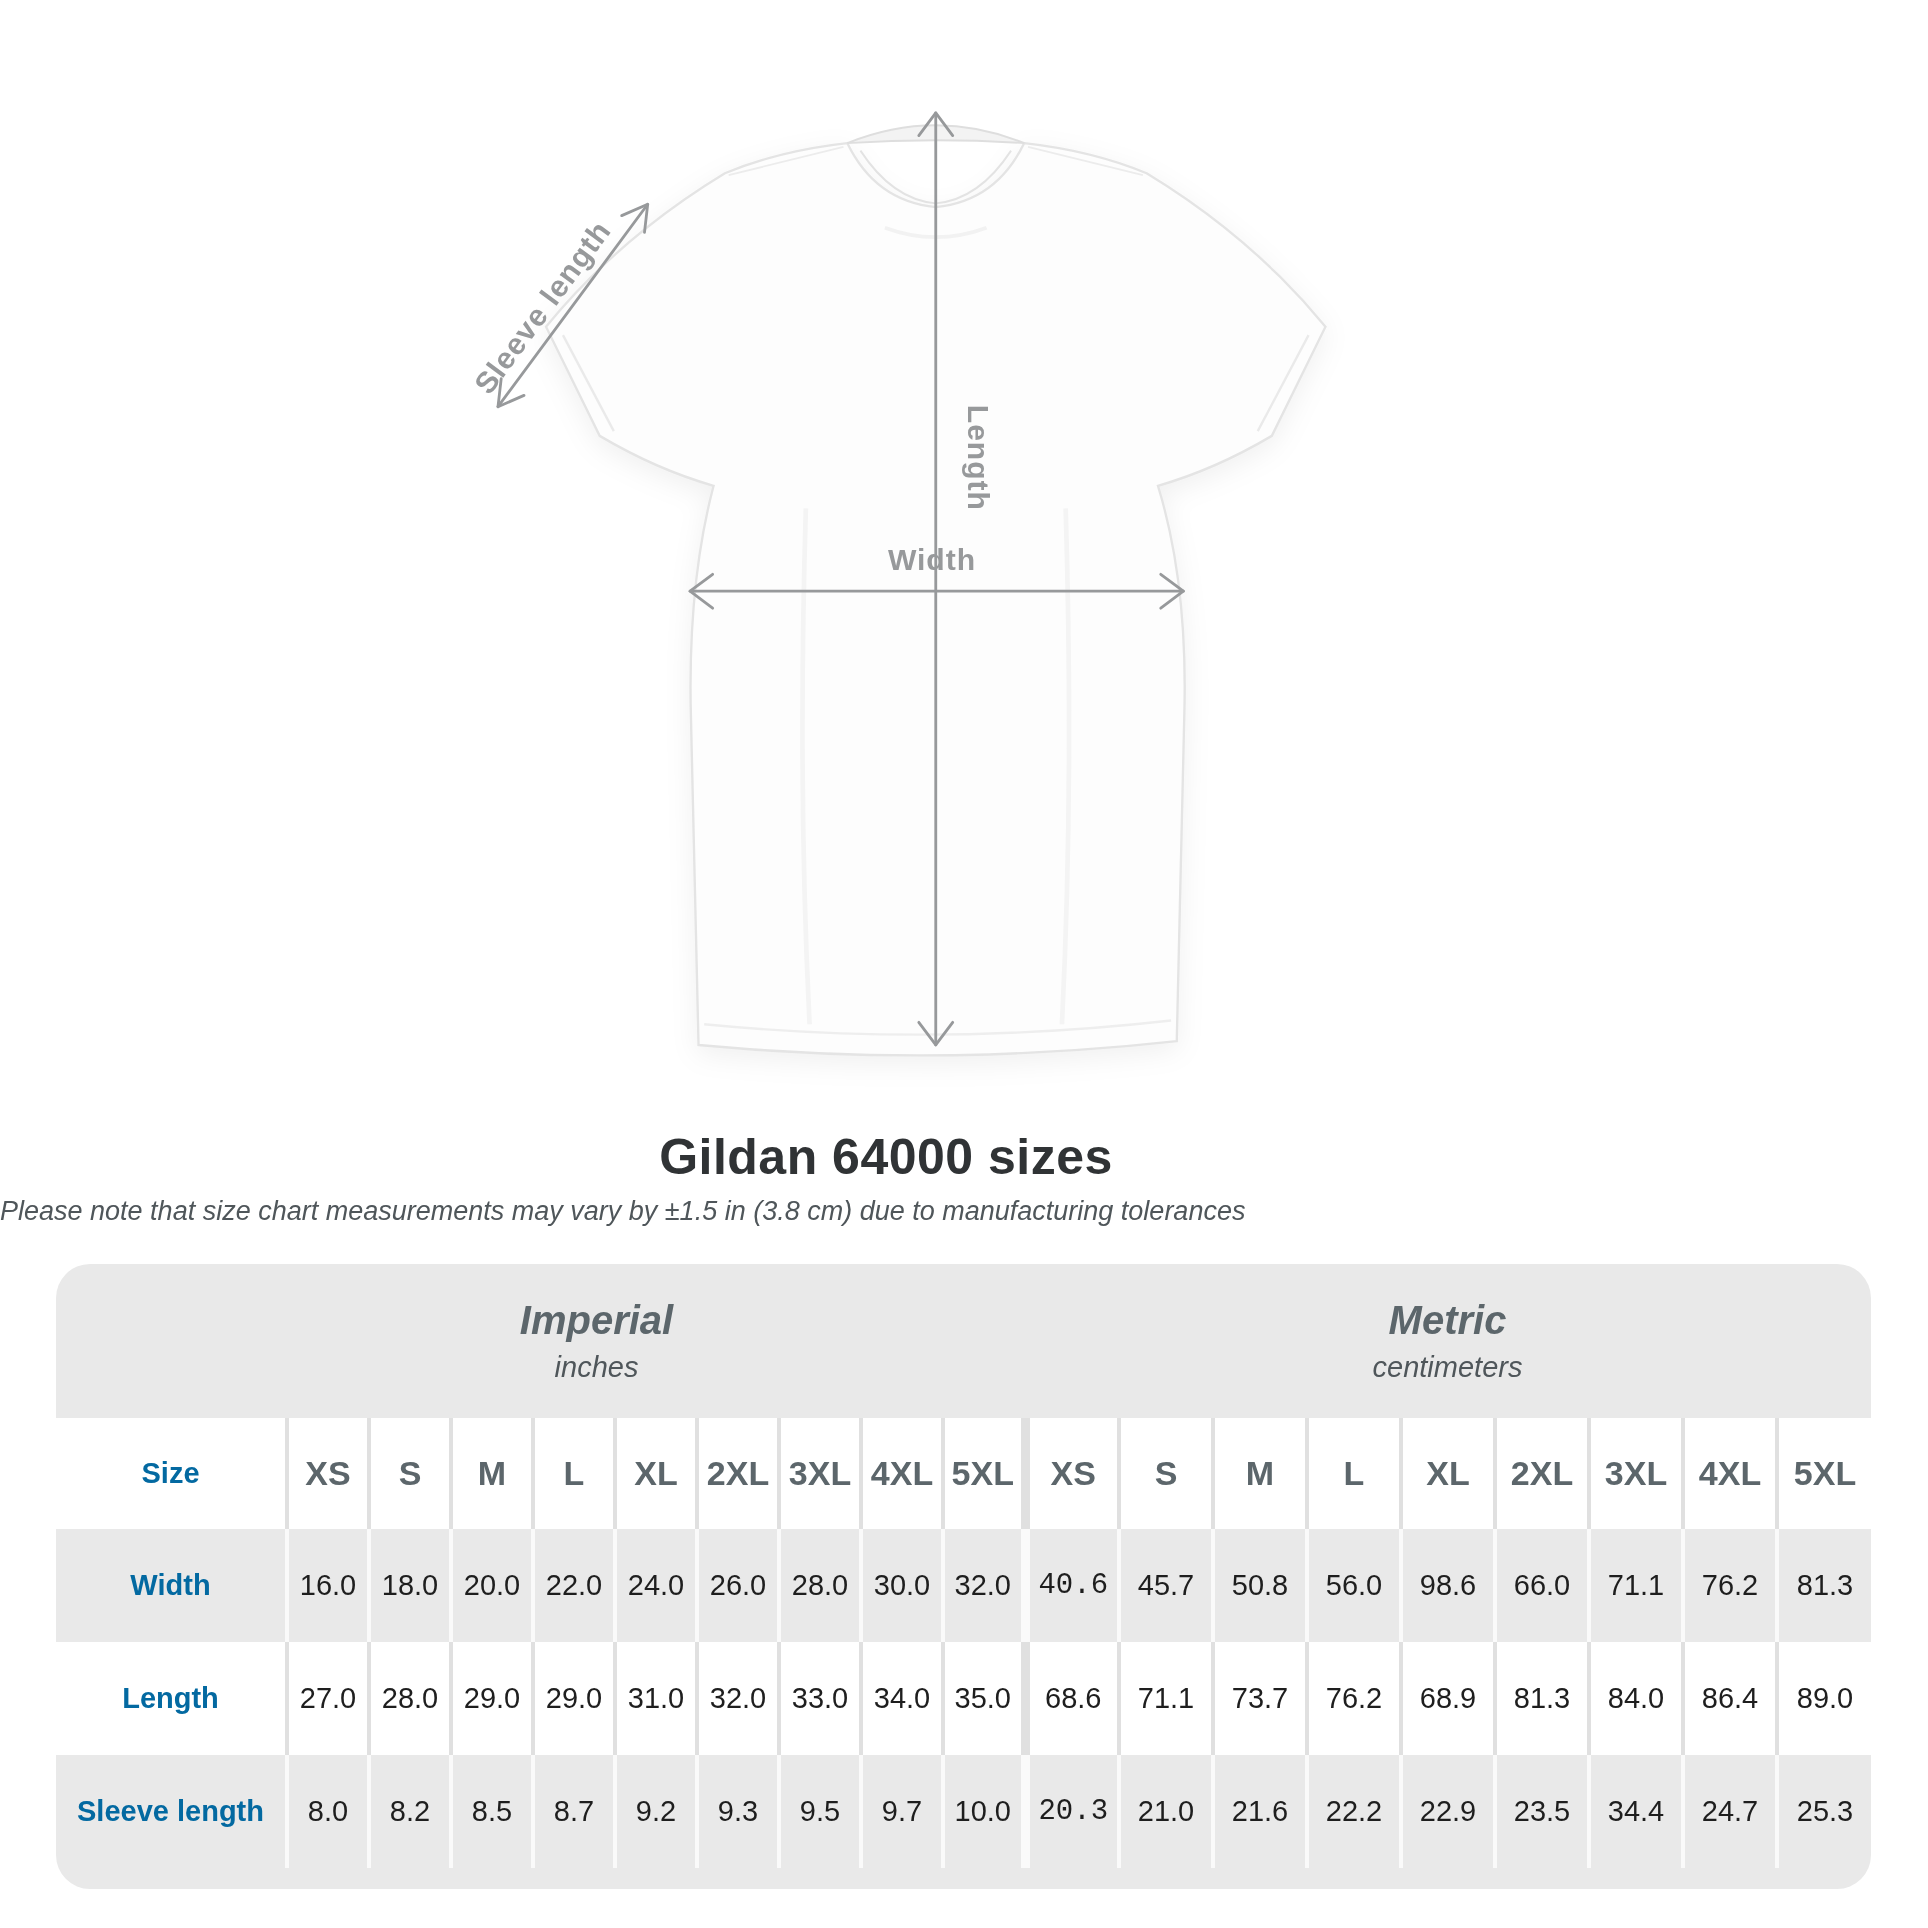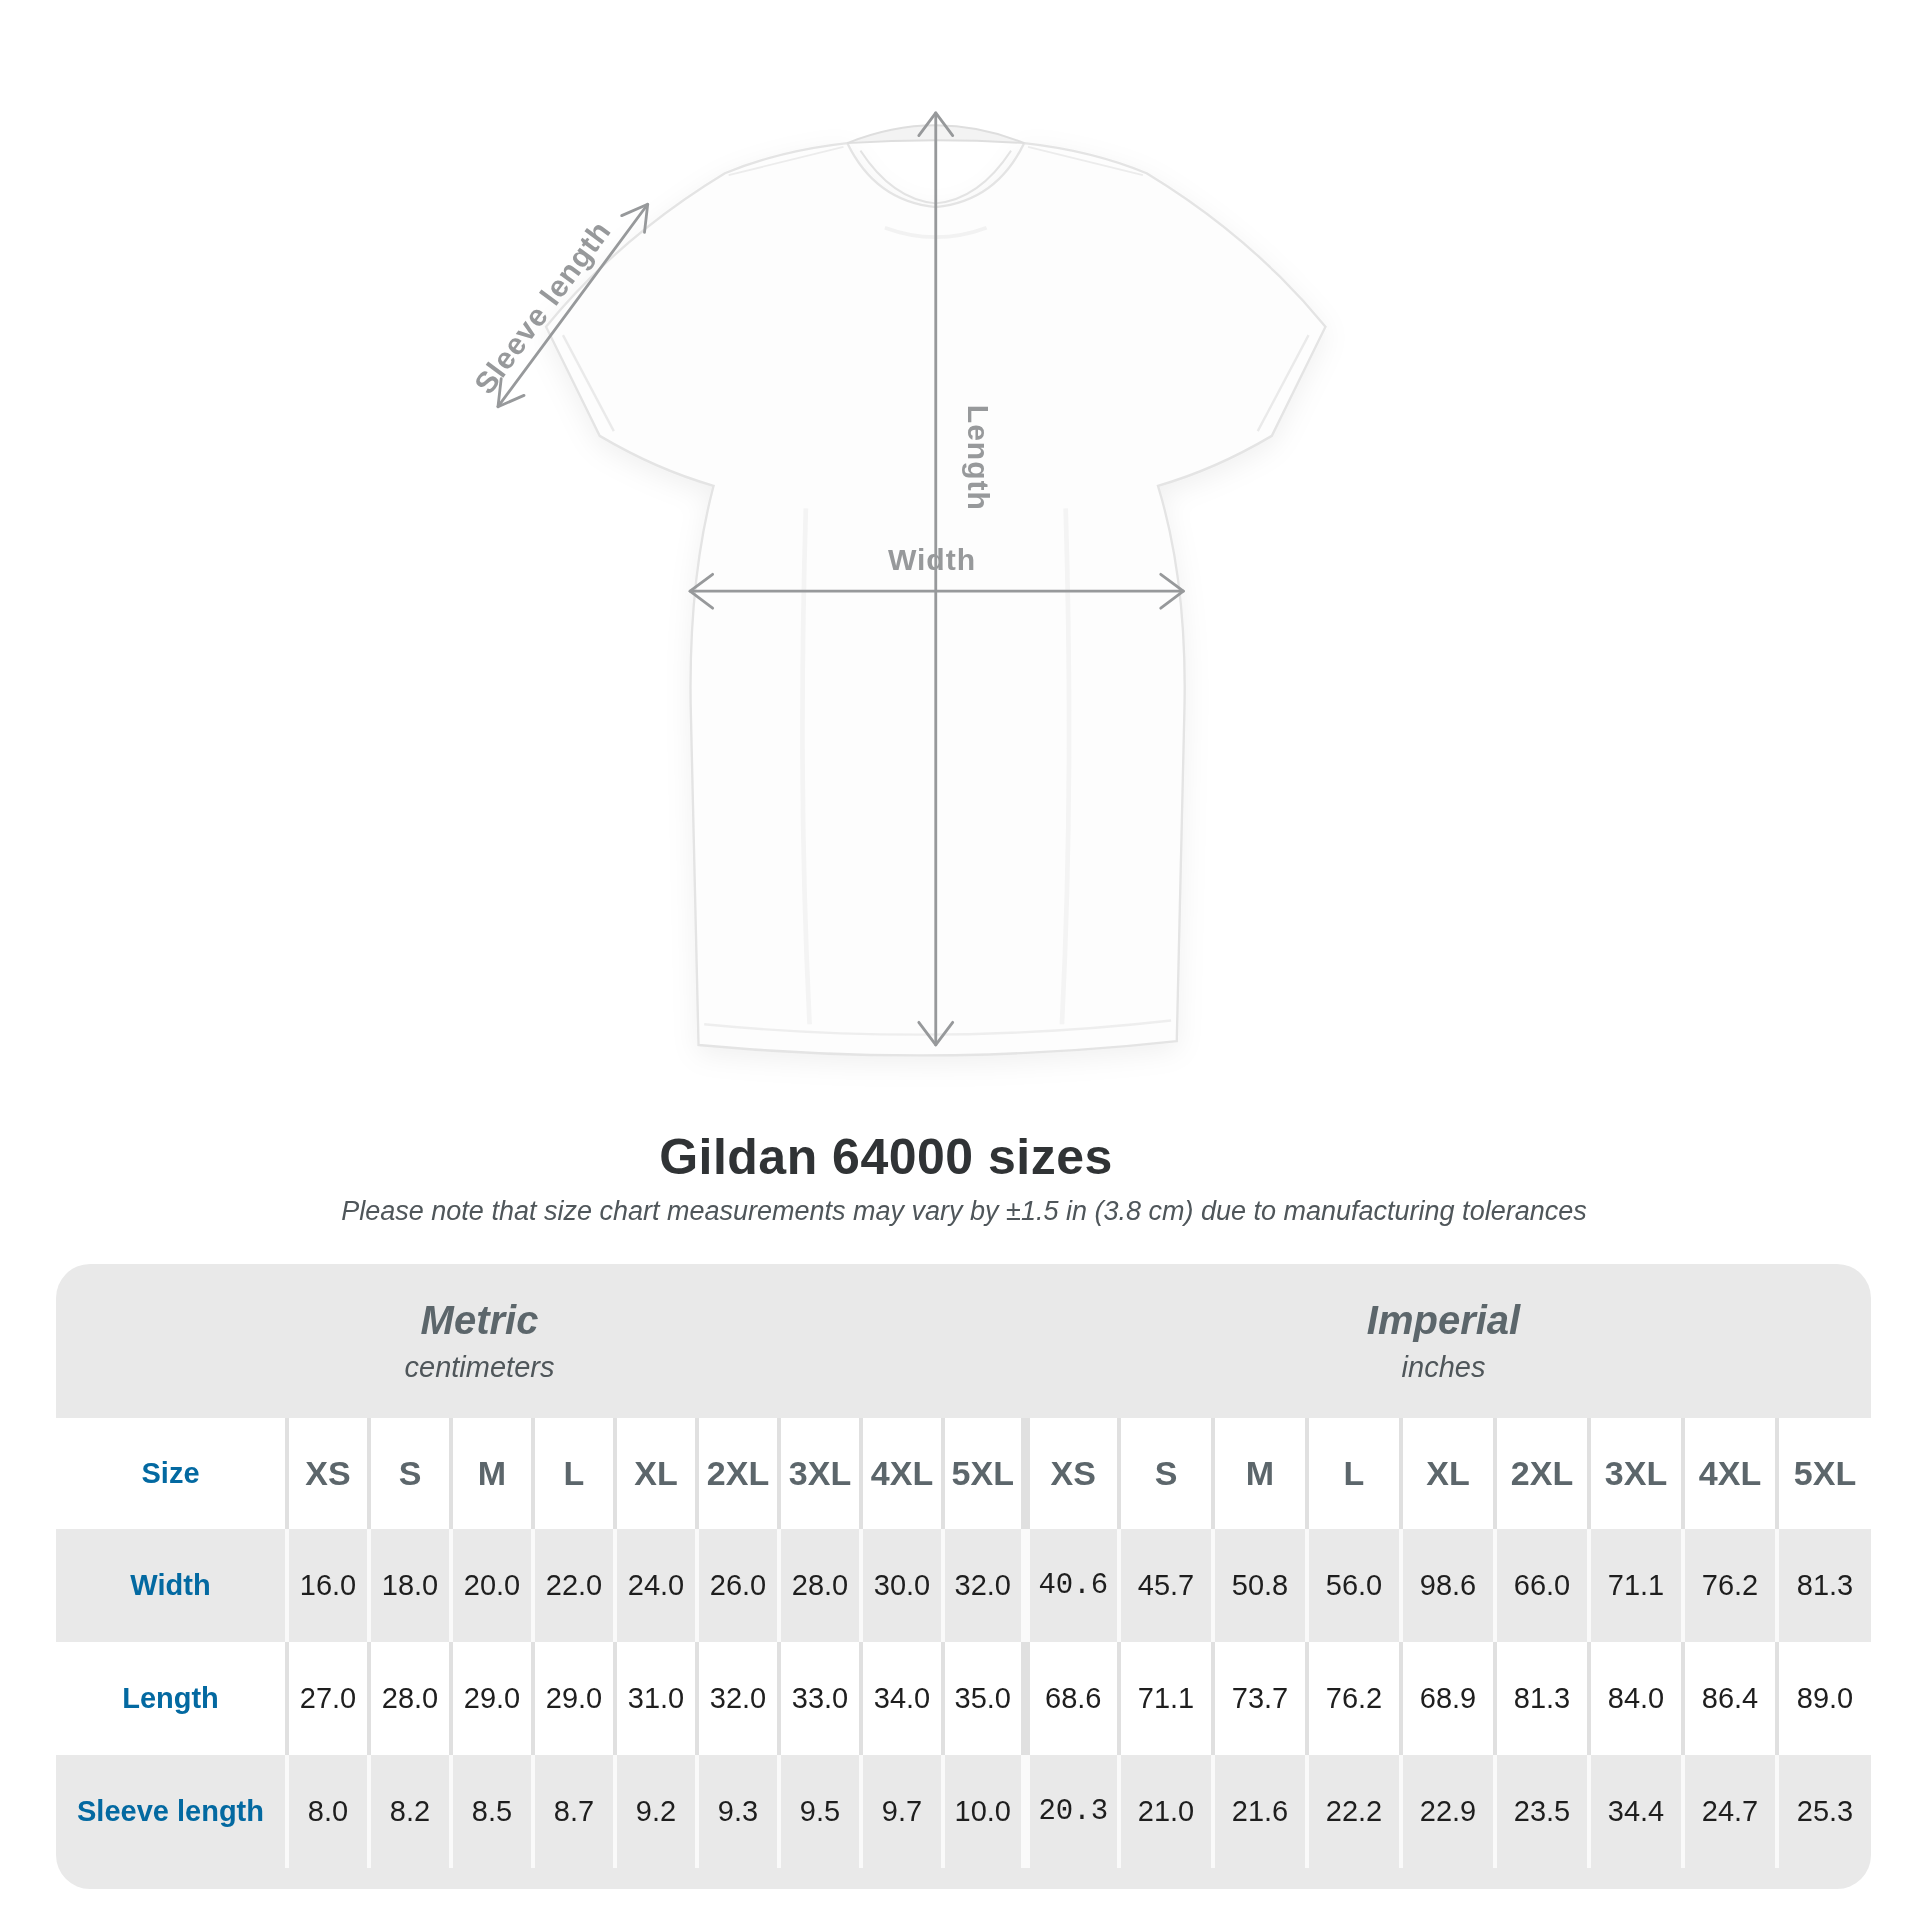--- a/index.html
+++ b/index.html
@@ -6,21 +6,21 @@
             font-family:"Liberation Sans", sans-serif;}
   .stage{position:relative;width:1928px;height:1928px;background:#ffffff;}
 
   
   .shirt-svg{position:absolute;left:0;top:0;width:1928px;height:1928px;}
   .ann-label{font-family:"Liberation Sans",sans-serif;font-weight:bold;font-size:32px;fill:#97999b;letter-spacing:1px;}
 
   
   .page-title{position:absolute;left:0;top:1128px;width:1772px;text-align:center;
               font-size:50px;font-weight:bold;color:#303335;letter-spacing:0.5px;}
-  .page-subtitle{position:absolute;left:0;top:1196px;width:1928px;text-align:center;
+  .page-subtitle{position:absolute;left:0;top:1196px;width:1928px;text-align:left;
                  font-size:27px;font-style:italic;color:#4f565a;}
 
   
   .size-table{position:absolute;left:56px;top:1264px;width:1815px;height:625px;
               background:#e9e9e9;border-radius:34px;overflow:hidden;}
   .unit-band{display:flex;height:154px;}
   .unit-group{display:flex;flex-direction:column;justify-content:center;align-items:center;gap:7.5px;}
   .unit-group.imperial{width:968px;padding-left:113px;box-sizing:border-box;}
   .unit-group.metric{width:847px;}
   .unit-name{font-size:40px;font-weight:bold;font-style:italic;color:#5c666b;}
@@ -93,27 +93,27 @@
     <text class="ann-label" transform="translate(1028 430) rotate(90)">Length</text>
     <text class="ann-label" transform="translate(520 421) rotate(-53.5)">Sleeve length</text>
   </svg>
 
   <div class="page-title">Gildan 64000 sizes</div>
   <div class="page-subtitle">Please note that size chart measurements may vary by ±1.5 in (3.8 cm) due to manufacturing tolerances</div>
 
   <div class="size-table">
 
     <div class="unit-band">
+      <div class="unit-group imperial">
+        <div class="unit-name">Imperial</div>
+        <div class="unit-sub">inches</div>
+      </div>
       <div class="unit-group metric">
         <div class="unit-name">Metric</div>
         <div class="unit-sub">centimeters</div>
-      </div>
-      <div class="unit-group imperial">
-        <div class="unit-name">Imperial</div>
-        <div class="unit-sub">inches</div>
       </div>
     </div>
 
     <table class="sizes">
       <colgroup>
         <col style="width:231px">
         <col style="width:82px">
           <col style="width:82px">
           <col style="width:82px">
           <col style="width:82px">

